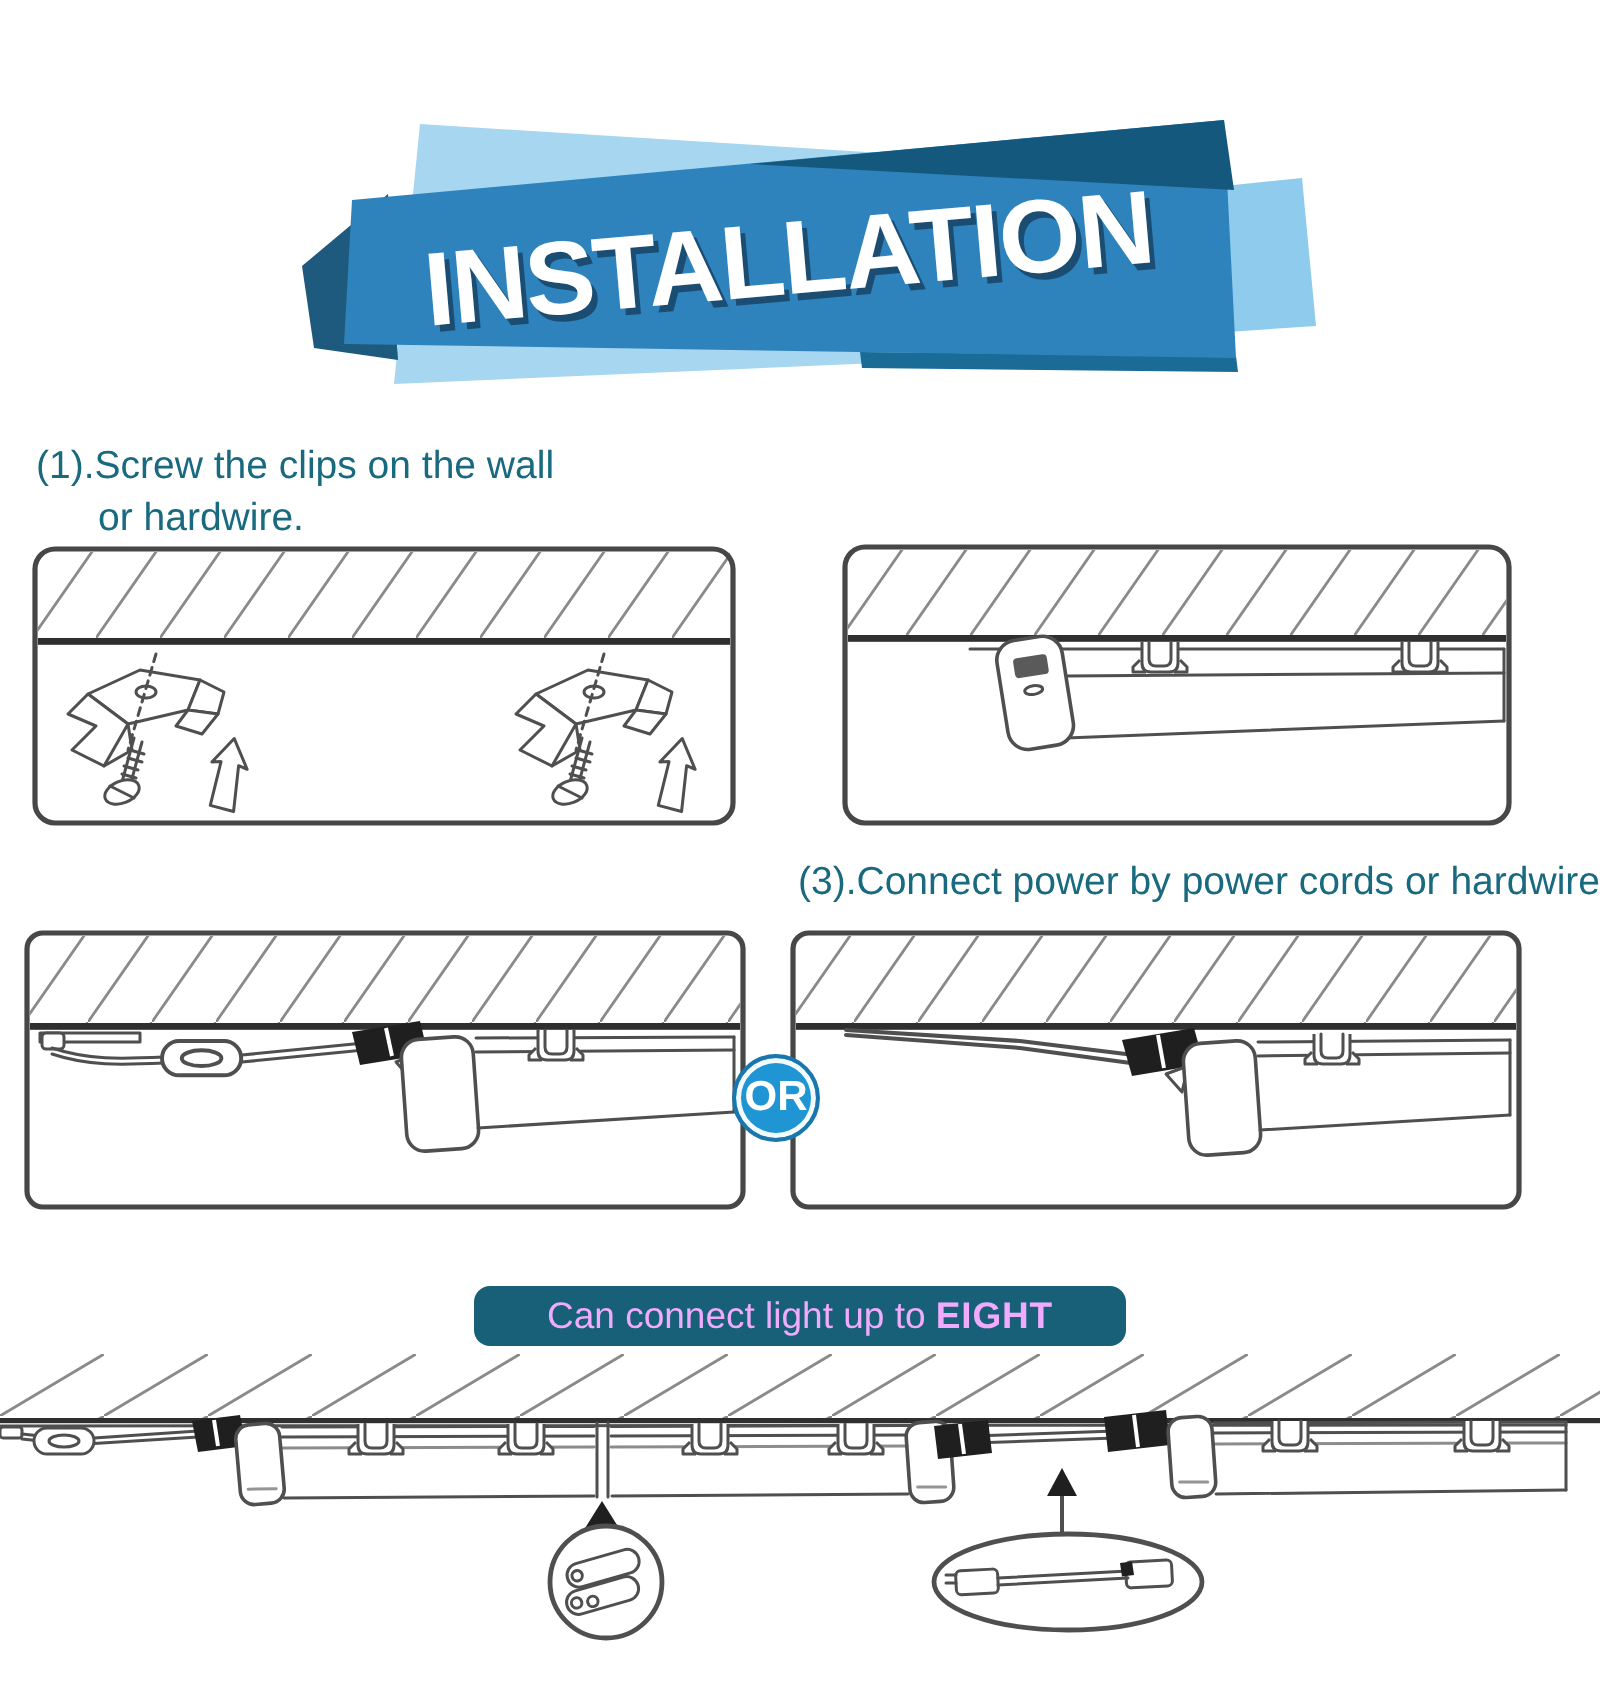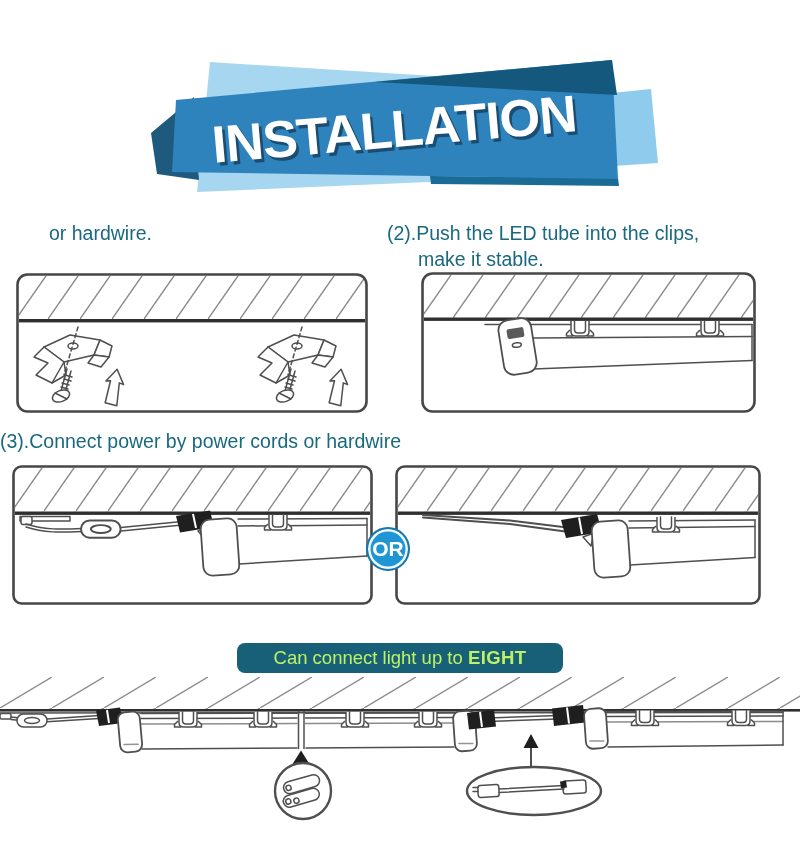--- a/index.html
+++ b/index.html
@@ -5,39 +5,39 @@
   :root{
     --accent-text:#19697F; --connect-bg:#176078; --or-bg:#1F96D3; --or-rim:#1977AD;
     --band-blue:#2E83BC; --light-blue:#A7D6F1; --light-blue2:#8FCBEC;
     --navy:#1D5A7E; --fold-teal:#14587D; --strip-teal:#1A6C97; --ink:#4F4F4F;
   }
   html,body{margin:0;padding:0;background:#fff;font-family:"Liberation Sans",sans-serif;}
   .page{position:relative;width:800px;height:845px;background:#fff;overflow:hidden;}
   .abs{position:absolute;}
   .caption{color:var(--accent-text);font-size:19.5px;line-height:25.5px;white-space:nowrap;}
   .caption .indent{display:block;padding-left:31px;}
-  .caption-center{width:800px;text-align:left;}
+  .caption-center{width:800px;text-align:right;}
   .ln{stroke:var(--ink);fill:none;stroke-width:1.5;stroke-linecap:round;stroke-linejoin:round;}
   .ln-f{stroke:var(--ink);fill:#fff;stroke-width:1.5;stroke-linejoin:round;}
   .blk{fill:#1F1F1F;stroke:none;}
   .wmark{stroke:#fff;stroke-width:2;fill:none;}
   .box-border{fill:none;stroke:#474747;stroke-width:2.6;}
   .box-bg{fill:#fff;}
   .thickline{fill:#2F2F2F;}
   .poly-light{fill:var(--light-blue);} .poly-light2{fill:var(--light-blue2);}
   .poly-navy{fill:var(--navy);} .poly-band{fill:var(--band-blue);}
   .poly-fold{fill:var(--fold-teal);} .poly-strip{fill:var(--strip-teal);}
   .title-text{font-family:"Liberation Sans",sans-serif;font-weight:700;font-size:52px;fill:#fff;letter-spacing:-1px;}
   .title-shadow{fill:#16405F;opacity:.8;}
   .or-badge{position:absolute;left:366px;top:527px;width:44px;height:44px;border-radius:50%;
     background:var(--or-bg);border:2.5px solid var(--or-rim);box-sizing:border-box;
     box-shadow:inset 0 0 0 2.5px rgba(255,255,255,.95);
     display:flex;align-items:center;justify-content:center;color:#fff;font-weight:700;font-size:21px;z-index:5;}
   .connect-banner{position:absolute;left:237px;top:643px;width:326px;height:30px;background:var(--connect-bg);
-    border-radius:8px;color:#bef264;text-align:center;line-height:30px;font-size:18.5px;}
+    border-radius:8px;color:#f0abfc;text-align:center;line-height:30px;font-size:18.5px;}
   .connect-banner b{font-weight:700;letter-spacing:.4px;}
 </style>
 </head>
 <body>
 
 <div class="page">
 
   <svg width="0" height="0" style="position:absolute" aria-hidden="true">
     <defs>
       <pattern id="hatchA" patternUnits="userSpaceOnUse" width="32" height="46">
@@ -88,25 +88,22 @@
     <polygon class="poly-light2" points="574,52 651,44 658,118 584,123"></polygon>
     <polygon class="poly-navy" points="151,88 194,52 199,135 157,129"></polygon>
     <polygon class="poly-strip" points="430,131 618,133 619,141 431,139"></polygon>
     <polygon class="poly-band" points="176,55 612,15 618,134 172,127"></polygon>
     <polygon class="poly-fold" points="375,37 612,15 617,50"></polygon>
     <text class="title-text title-shadow" x="396.5" y="105.5" text-anchor="middle" textLength="365" lengthAdjust="spacingAndGlyphs" transform="rotate(-5 394 83)">INSTALLATION</text>
     <text class="title-text" x="394" y="102" text-anchor="middle" textLength="365" lengthAdjust="spacingAndGlyphs" transform="rotate(-5 394 83)">INSTALLATION</text>
   </svg>
 
   <div class="abs caption" style="left:18px;top:221px">
+    <span>(1).Screw the clips on the wall</span>
     <span class="indent">or hardwire.</span>
-  </div>
-  <div class="abs caption" style="left:387px;top:221px">
-    <span>(2).Push the LED tube into the clips,</span>
-    <span class="indent">make it stable.</span>
   </div>
 
   <svg class="abs" style="left:16px;top:273px" width="352" height="140" viewBox="0 0 352 140">
     <rect class="box-bg" x="1.5" y="1.5" width="349" height="137" rx="10"></rect>
     <rect x="3" y="3" width="346" height="43" fill="url(#hatchA)"></rect>
     <rect class="thickline" x="3" y="46" width="346" height="3.4"></rect>
     <use href="#clipasm" transform="translate(14,58)"></use>
     <use href="#clipasm" transform="translate(238,58)"></use>
     <rect class="box-border" x="1.5" y="1.5" width="349" height="137" rx="10"></rect>
   </svg>

